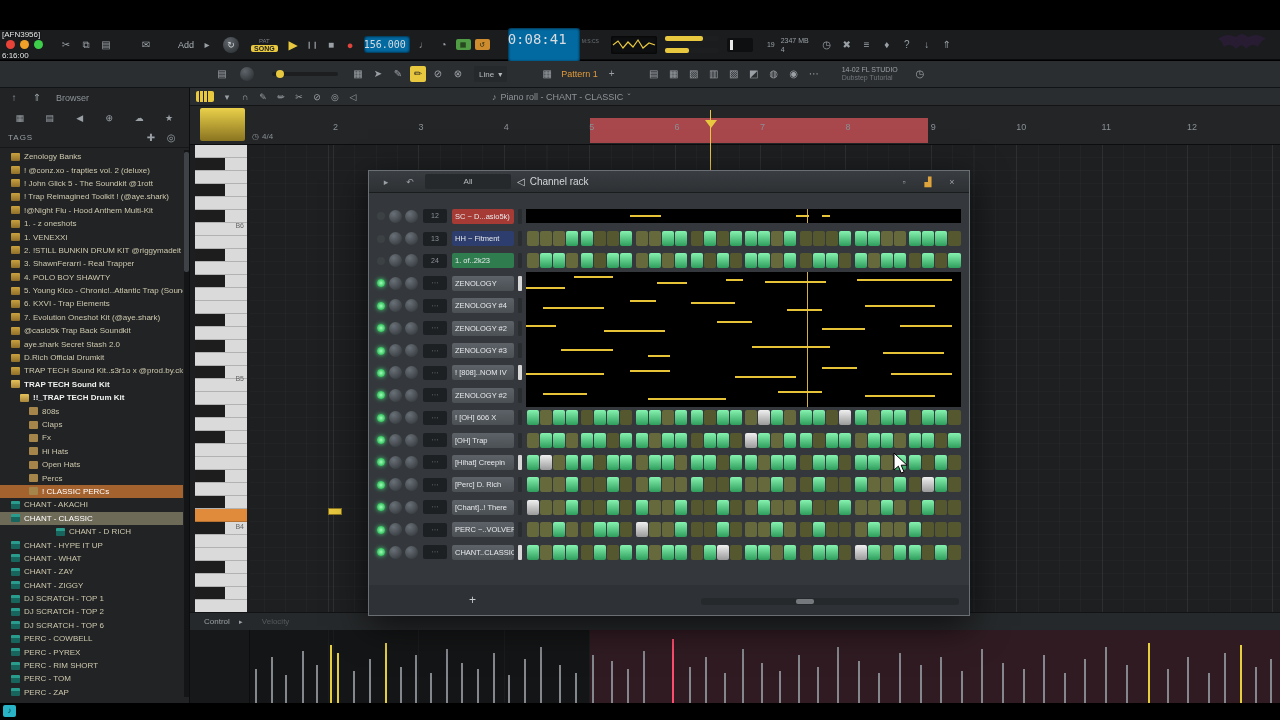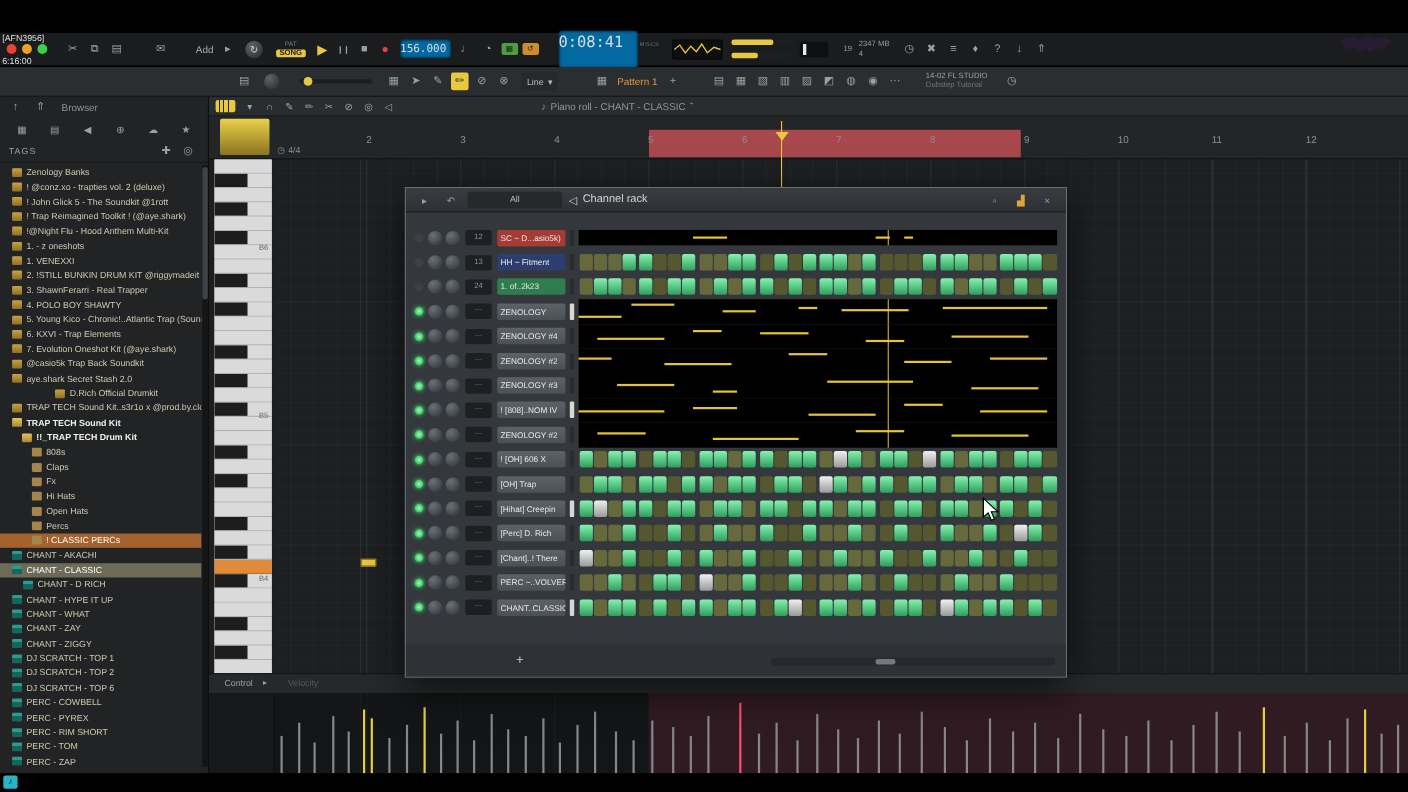--- a/index.html
+++ b/index.html
@@ -327,21 +327,21 @@
           <span class="b-lbl">7. Evolution Oneshot Kit (@aye.shark)</span>
         </div>
         <div class="b-row" style="padding-left: 11px;">
           <span class="b-ico ico-folder"></span>
           <span class="b-lbl">@casio5k Trap Back Soundkit</span>
         </div>
         <div class="b-row" style="padding-left: 11px;">
           <span class="b-ico ico-folder"></span>
           <span class="b-lbl">aye.shark Secret Stash 2.0</span>
         </div>
-        <div class="b-row" style="padding-left: 11px; justify-content: center;">
+        <div class="b-row" style="padding-left: 11px;">
           <span class="b-ico ico-folder"></span>
           <span class="b-lbl">D.Rich Official Drumkit</span>
         </div>
         <div class="b-row" style="padding-left: 11px;">
           <span class="b-ico ico-folder"></span>
           <span class="b-lbl">TRAP TECH Sound Kit..s3r1o x @prod.by.cloud)</span>
         </div>
         <div class="b-row bold" style="padding-left: 11px;">
           <span class="b-ico ico-folder-open"></span>
           <span class="b-lbl">TRAP TECH Sound Kit</span>
@@ -379,21 +379,21 @@
           <span class="b-lbl">! CLASSIC PERCs</span>
         </div>
         <div class="b-row" style="padding-left: 11px;">
           <span class="b-ico ico-wave"></span>
           <span class="b-lbl">CHANT - AKACHI</span>
         </div>
         <div class="b-row hl-tan" style="padding-left: 11px;">
           <span class="b-ico ico-wave"></span>
           <span class="b-lbl">CHANT - CLASSIC</span>
         </div>
-        <div class="b-row" style="padding-left: 21px;">
+        <div class="b-row" style="padding-left: 4px; justify-content: center;">
           <span class="b-ico ico-wave"></span>
           <span class="b-lbl">CHANT - D RICH</span>
         </div>
         <div class="b-row" style="padding-left: 11px;">
           <span class="b-ico ico-wave"></span>
           <span class="b-lbl">CHANT - HYPE IT UP</span>
         </div>
         <div class="b-row" style="padding-left: 11px;">
           <span class="b-ico ico-wave"></span>
           <span class="b-lbl">CHANT - WHAT</span>

